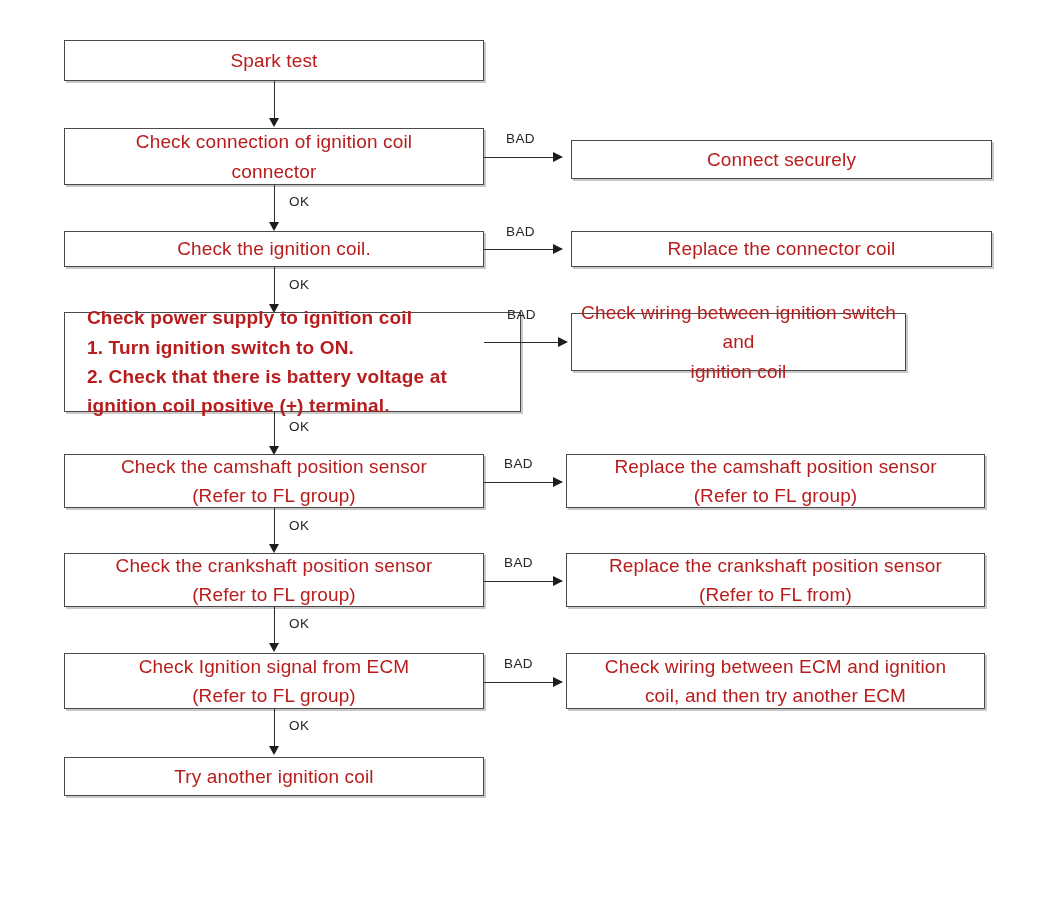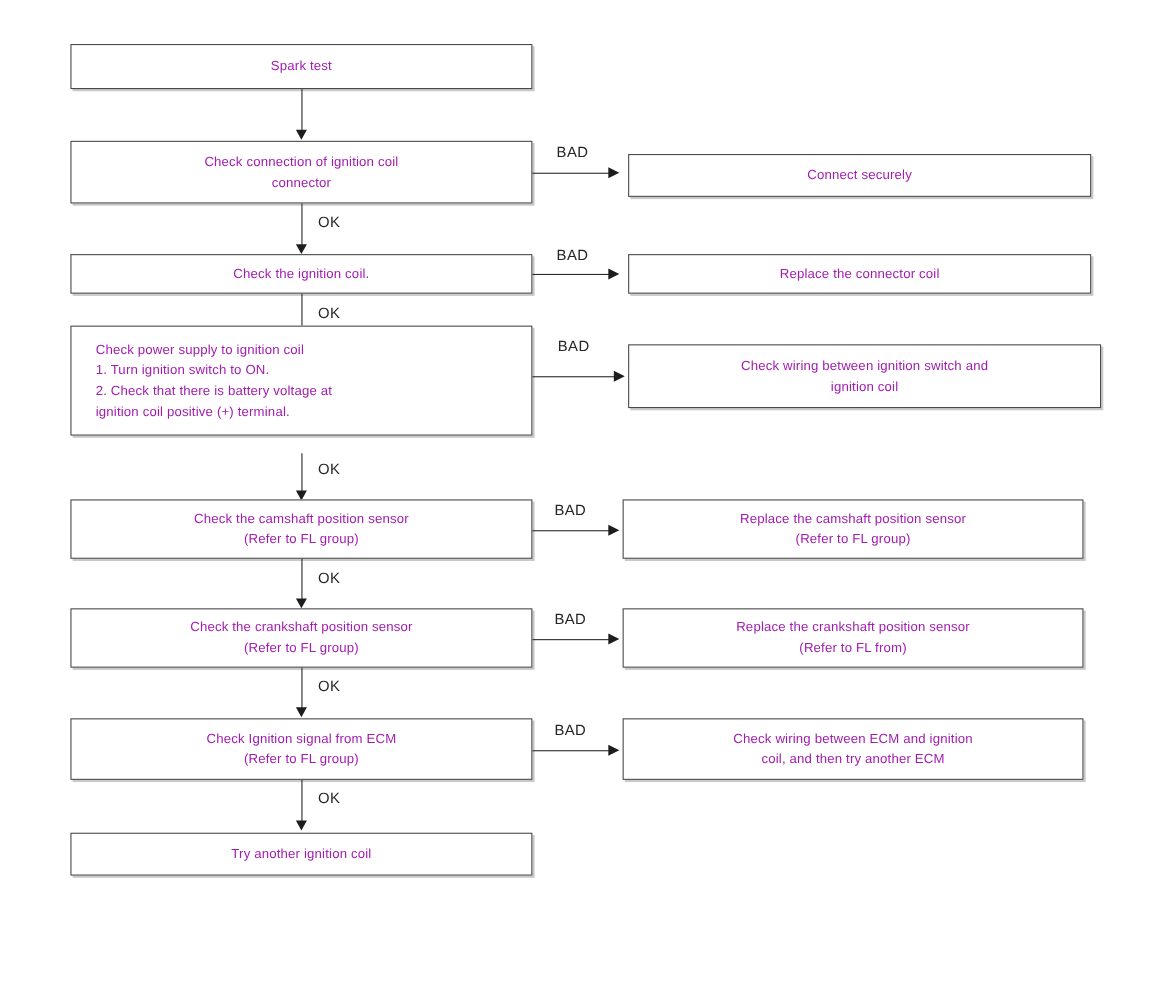--- a/index.html
+++ b/index.html
@@ -24,24 +24,24 @@
   .fbox {
     position: absolute;
     box-sizing: border-box;
     background: #ffffff;
     border: 1px solid #4a4a4a;
     box-shadow: 2px 2px 0 0 #c9c9c9;
     display: flex;
     align-items: center;
     justify-content: center;
     text-align: center;
-    font-size: 12px;
+    font-size: 19px;
     line-height: 1.55;
     letter-spacing: 0.15px;
-    color: #a21caf;
+    color: #b91c1c;
     padding: 2px 8px;
   }
   .fbox.left-align {
     justify-content: flex-start;
     text-align: left;
     padding-left: 22px;
   }
   .fbox .bx-text {
     display: block;
     width: 100%;
@@ -126,32 +126,32 @@
   <div class="edge-label" style="left:506px; top:224px;">BAD</div>
 
   <div class="fbox" style="left:571px; top:231px; width:421px; height:36px;">
     <span class="bx-text">Replace the connector coil</span>
   </div>
 
   <div class="vline" style="left:274px; top:267px; height:40px;"></div>
   <div class="arrow-down" style="left:269px; top:304px;"></div>
   <div class="edge-label" style="left:289px; top:277px;">OK</div>
 
-  <div class="fbox left-align" style="left:64px; top:296px; width:420px; height:100px;">
+  <div class="fbox left-align" style="left:64px; top:312px; width:457px; height:100px;font-weight:bold;">
     <span class="bx-text">Check power supply to ignition coil
  1. Turn ignition switch to ON.
  2. Check that there is battery voltage at
      ignition coil positive (+) terminal.</span>
   </div>
 
   <div class="hline" style="left:484px; top:342px; width:76px;"></div>
   <div class="arrow-right" style="left:558px; top:337px;"></div>
   <div class="edge-label" style="left:507px; top:307px;">BAD</div>
 
-  <div class="fbox" style="left:571px; top:313px; width:430px; height:58px;justify-content:flex-end;">
+  <div class="fbox" style="left:571px; top:313px; width:335px; height:58px;justify-content:flex-end;">
     <span class="bx-text">Check wiring between ignition switch and
 ignition coil</span>
   </div>
 
   <div class="vline" style="left:274px; top:412px; height:40px;"></div>
   <div class="arrow-down" style="left:269px; top:446px;"></div>
   <div class="edge-label" style="left:289px; top:419px;">OK</div>
 
   <div class="fbox" style="left:64px; top:454px; width:420px; height:54px;">
     <span class="bx-text">Check the camshaft position sensor

